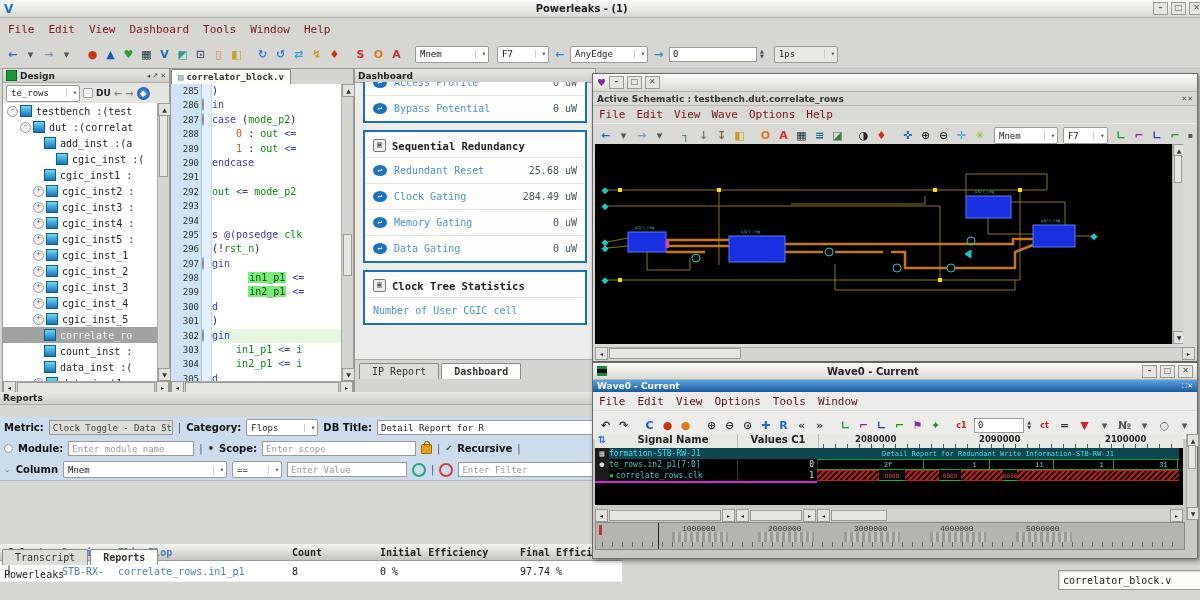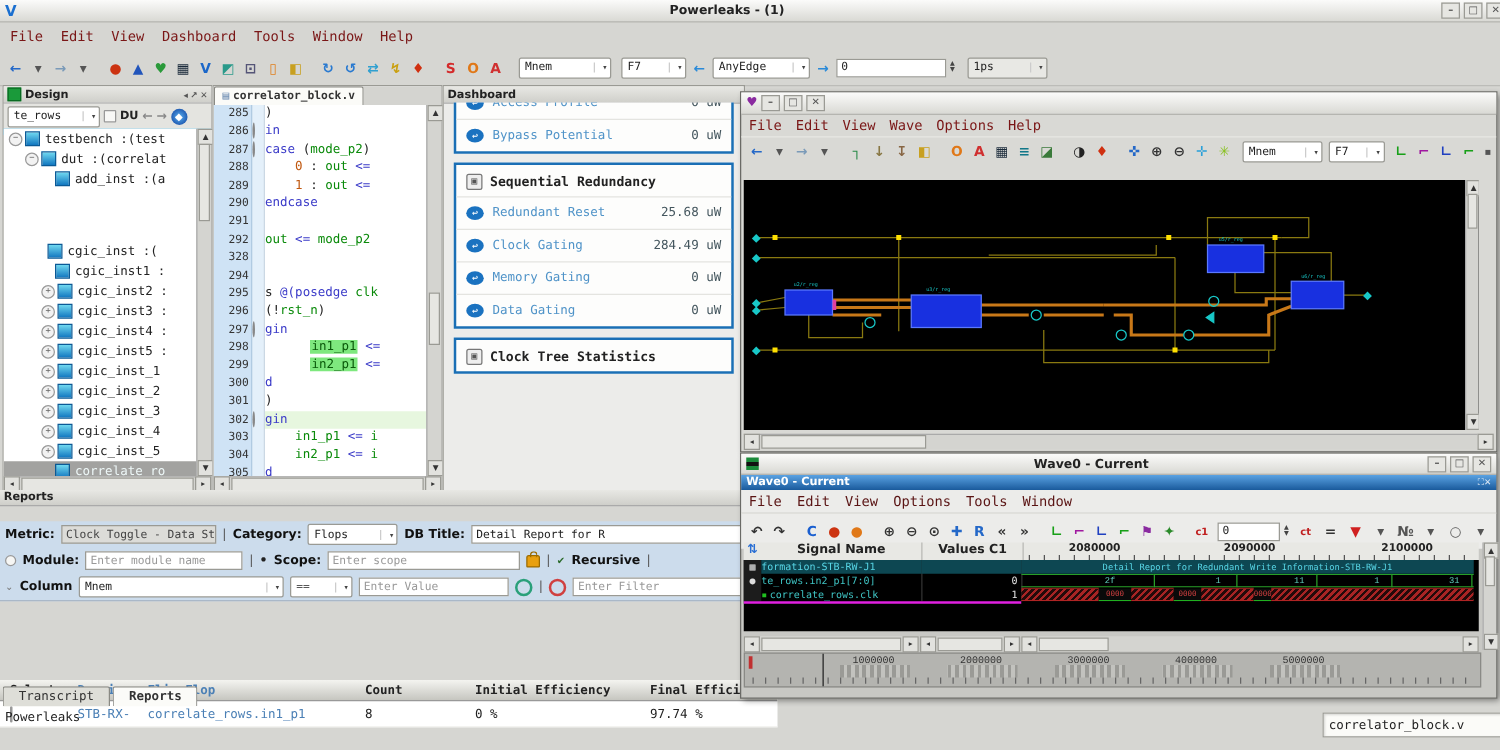--- a/index.html
+++ b/index.html
@@ -211,21 +211,21 @@
         <div class="trow" style="padding-left: 17px;">
           <span class="exp">−</span>
           <span class="nodeicon"></span>
           <span>dut :(correlat</span>
         </div>
         <div class="trow" style="padding-left: 30px;">
           <span class="noexp"></span>
           <span class="nodeicon"></span>
           <span>add_inst :(a</span>
         </div>
-        <div class="trow" style="padding-left: 24px; margin-top: 42px;">
+        <div class="trow" style="padding-left: 42px;">
           <span class="noexp"></span>
           <span class="nodeicon"></span>
           <span>cgic_inst :(</span>
         </div>
         <div class="trow" style="padding-left: 30px;">
           <span class="noexp"></span>
           <span class="nodeicon"></span>
           <span>cgic_inst1 :</span>
         </div>
         <div class="trow" style="padding-left: 30px;">
@@ -316,21 +316,21 @@
     <div class="code">
       <div class="gutter" id="code-gutter">
           <div class="gl">285</div>
           <div class="gl">286</div>
           <div class="gl">287</div>
           <div class="gl">288</div>
           <div class="gl">289</div>
           <div class="gl">290</div>
           <div class="gl">291</div>
           <div class="gl">292</div>
-          <div class="gl">328</div>
+          <div class="gl">293</div>
           <div class="gl">294</div>
           <div class="gl">295</div>
           <div class="gl">296</div>
           <div class="gl">297</div>
           <div class="gl">298</div>
           <div class="gl">299</div>
           <div class="gl">300</div>
           <div class="gl">301</div>
           <div class="gl">302</div>
           <div class="gl">303</div>
@@ -415,22 +415,26 @@
             <span class="bluedot">↩</span>
             <span>Data Gating</span>
             <span class="cval">0 uW</span>
           </div>
         </div>
         <div class="card">
           <div class="ctitle">
             <span class="secicon">▣</span>
             <span>Clock Tree Statistics</span>
           </div>
-        </div>
-      </div>
+          <div class="citem">
+            <span>Number of User CGIC cell</span>
+          </div>
+        </div>
+      </div>
+    <div style="position:absolute;left:0;right:0;bottom:0;height:30px;background:#d4d4d0;border-top:1px solid #aaa;padding-top:3px;padding-left:4px;" id="dash-tabs"><span class="tab">IP Report</span><span class="tab active">Dashboard</span></div>
   </div>
 
   <div style="position:absolute;left:0;top:392px;width:622px;height:190px;">
     <div class="phead" style="height:12px;">
         <span>Reports</span>
       </div>
     <div class="filters" style="top:12px;height:63px;position:relative;border-bottom:1px solid #aab8c8;">
       <div class="frow">
         <span class="flabel">Metric:</span>
         <span class="inputbox" style="width:116px;background:#dcdcd8;color:#444;overflow:hidden;">
@@ -526,20 +530,24 @@
   <div class="mono" style="position:absolute;left:1058px;top:570px;width:136px;height:18px;background:#fbfbf8;border:1px solid #9a9a94;box-shadow:inset 1px 1px 2px rgba(0,0,0,.15);font-size:10px;display:flex;align-items:center;padding:0 4px;">
       <span>correlator_block.v</span>
     </div>
 
   <div class="window" style="left:592px;top:73px;width:604px;height:287px;">
     <div class="titlebar">
       <span style="color:#8a2aa0;font-size:10px;">♥</span>
       <span class="winbtn">–</span>
       <span class="winbtn">□</span>
       <span class="winbtn">✕</span>
+    </div>
+    <div style="height:13px;background:#d8d8d4;border-bottom:1px solid #b8b8b4;display:flex;align-items:center;padding:0 4px;">
+      <span style="font-size:9px;font-weight:bold;color:#333;">Active Schematic : testbench.dut.correlate_rows</span>
+      <span style="margin-left:auto;font-size:7px;color:#555;">✕✕</span>
     </div>
     <div class="menubar" id="schem-menu" style="height:15px;padding:1px 6px;gap:11px;">
         <span>File</span>
         <span>Edit</span>
         <span>View</span>
         <span>Wave</span>
         <span>Options</span>
         <span>Help</span>
       </div>
     <div class="toolbar" style="height:21px;border-top:1px solid #e8e8e4;">

